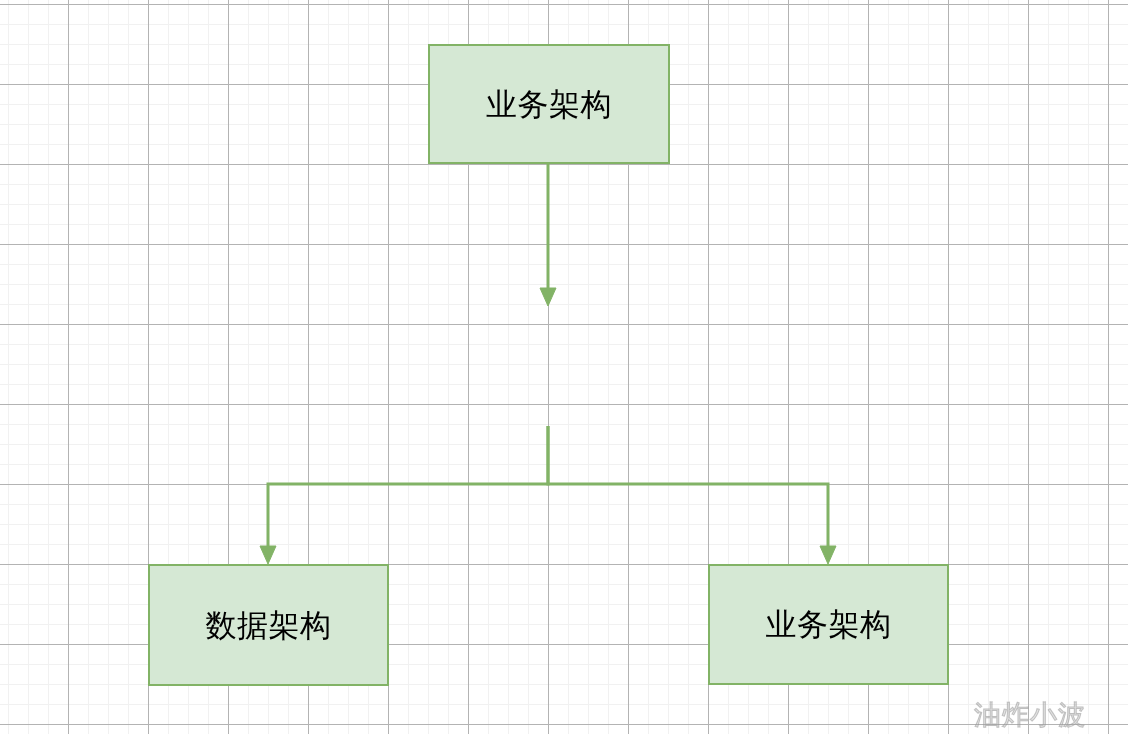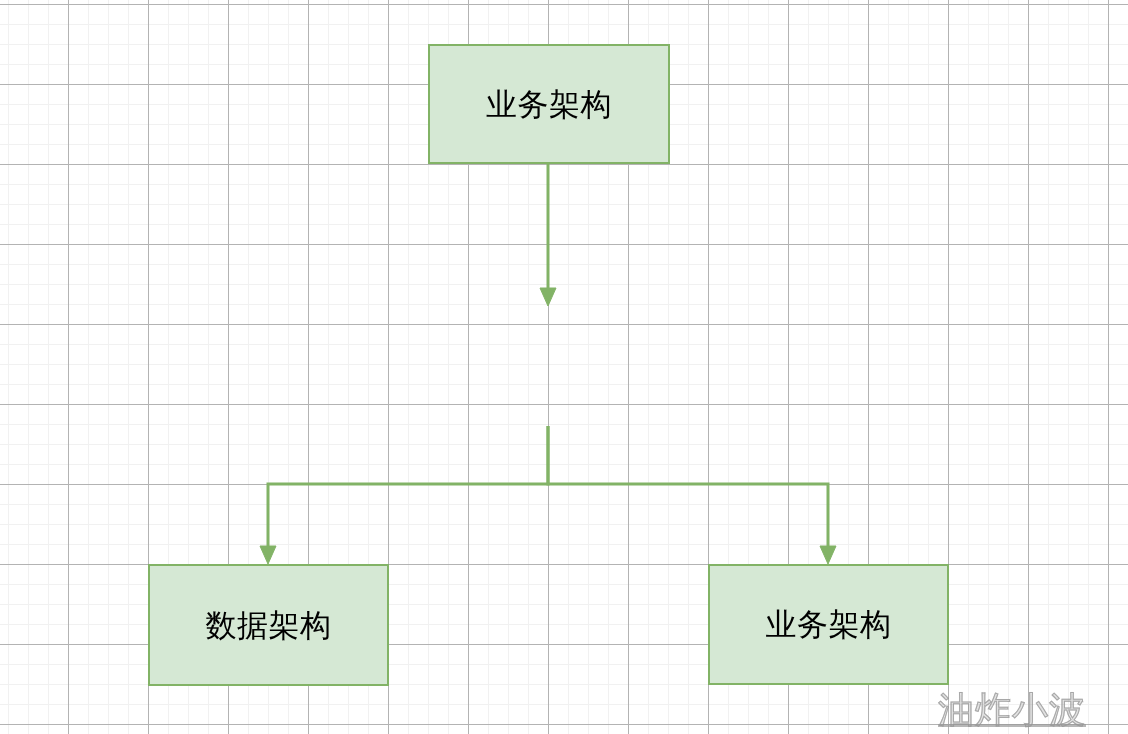--- a/index.html
+++ b/index.html
@@ -68,29 +68,28 @@
   #node-business  { left: 428px; top: 44px;  width: 242px; height: 120px; }
   #node-technical { left: 428px; top: 306px; width: 242px; height: 120px; }
   #node-data      { left: 148px; top: 564px; width: 241px; height: 122px; }
   #node-app       { left: 708px; top: 564px; width: 241px; height: 121px; }
 
   #watermark {
     position: absolute;
     right: 42px;
     bottom: 6px;
     font-family: "DejaVu Sans", "Liberation Sans", sans-serif;
-    font-size: 36px;
+    font-size: 27px;
     line-height: 1;
     letter-spacing: 1px;
     color: rgba(255,255,255,0.0);
     -webkit-text-stroke: 1px rgba(150,150,150,0.55);
     text-shadow: 0 0 1px rgba(170,170,170,0.35);
     user-select: none;
     white-space: nowrap;
-    text-decoration: underline;
   }
 </style>
 </head>
 <body>
 
 <div id="canvas">
 
   <div class="grid-layer"></div>
 
   <svg class="edges" viewBox="0 0 1128 734" width="1128" height="734" aria-hidden="true">

